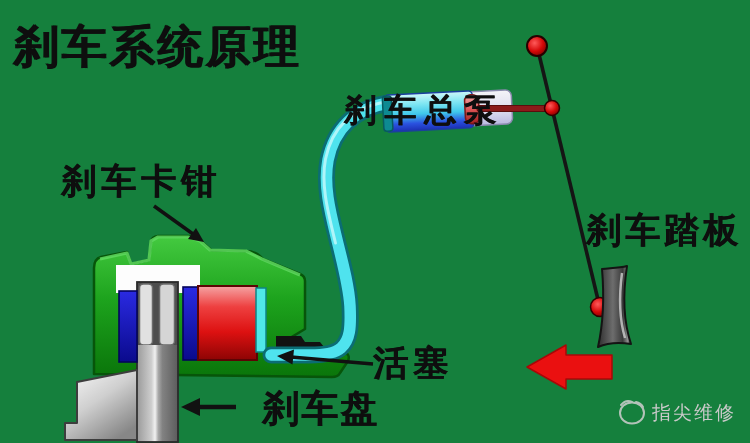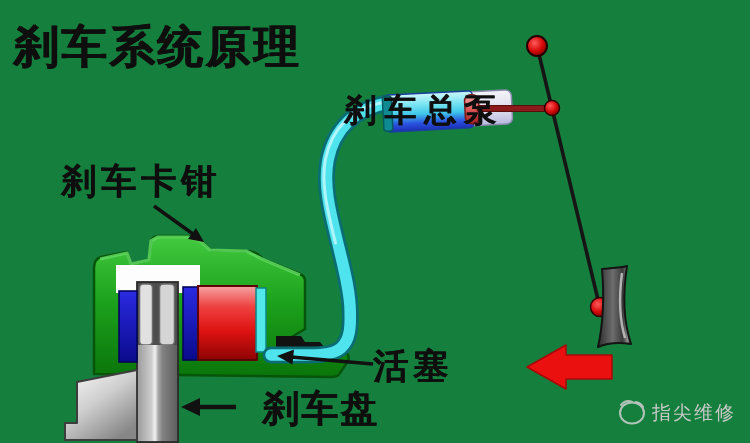--- a/index.html
+++ b/index.html
@@ -10,21 +10,21 @@
   #diagram-svg{position:absolute;left:0;top:0;}
   .lbl{
     position:absolute;line-height:1;white-space:nowrap;
     font-weight:900;color:#0e0e0e;
     text-shadow:0.8px 0 currentColor;
   }
   .lbl-title  {top:24px;left:13px;font-size:45px;letter-spacing:3px;text-shadow:1.4px 0 currentColor;}
   .lbl-master {top:46px;left:344px;font-size:32px;letter-spacing:8px;margin-top:48px;}
   .lbl-pedal  {top:213px;left:586px;font-size:35px;letter-spacing:4px;}
   .lbl-caliper{top:164px;left:61px;font-size:35px;letter-spacing:5px;}
-  .lbl-piston {top:349px;left:373px;font-size:35px;letter-spacing:5px;}
+  .lbl-piston {top:349px;left:373px;font-size:35px;letter-spacing:5px;font-family:Liberation Mono, monospace;}
   .lbl-disc   {top:390px;left:242px;font-size:37px;letter-spacing:2px;margin-left:20px;}
   .watermark{
     position:absolute;top:403px;left:652px;font-size:19px;line-height:1;
     font-weight:400;color:#c9c9c9;letter-spacing:2px;text-shadow:none;
   }
 </style>
 </head>
 <body>
 
 <div id="stage">
@@ -160,18 +160,19 @@
     </g>
 
     <g opacity="0.85">
       <ellipse cx="632" cy="413" rx="12" ry="10.5" fill="none" stroke="#cfcfcf" stroke-width="2"></ellipse>
       <path d="M621,405 q 5,-6 11,-3 m 4,0 q 5,1 7,5" fill="none" stroke="#cfcfcf" stroke-width="2" stroke-linecap="round"></path>
     </g>
   </svg>
 
   <div class="lbl lbl-title">刹车系统原理</div>
   <div class="lbl lbl-master">刹车总泵</div>
+  <div class="lbl lbl-pedal">刹车踏板</div>
   <div class="lbl lbl-caliper">刹车卡钳</div>
   <div class="lbl lbl-piston">活塞</div>
   <div class="lbl lbl-disc">刹车盘</div>
   <div class="watermark">指尖维修</div>
 
 </div>
 
 </body></html>

